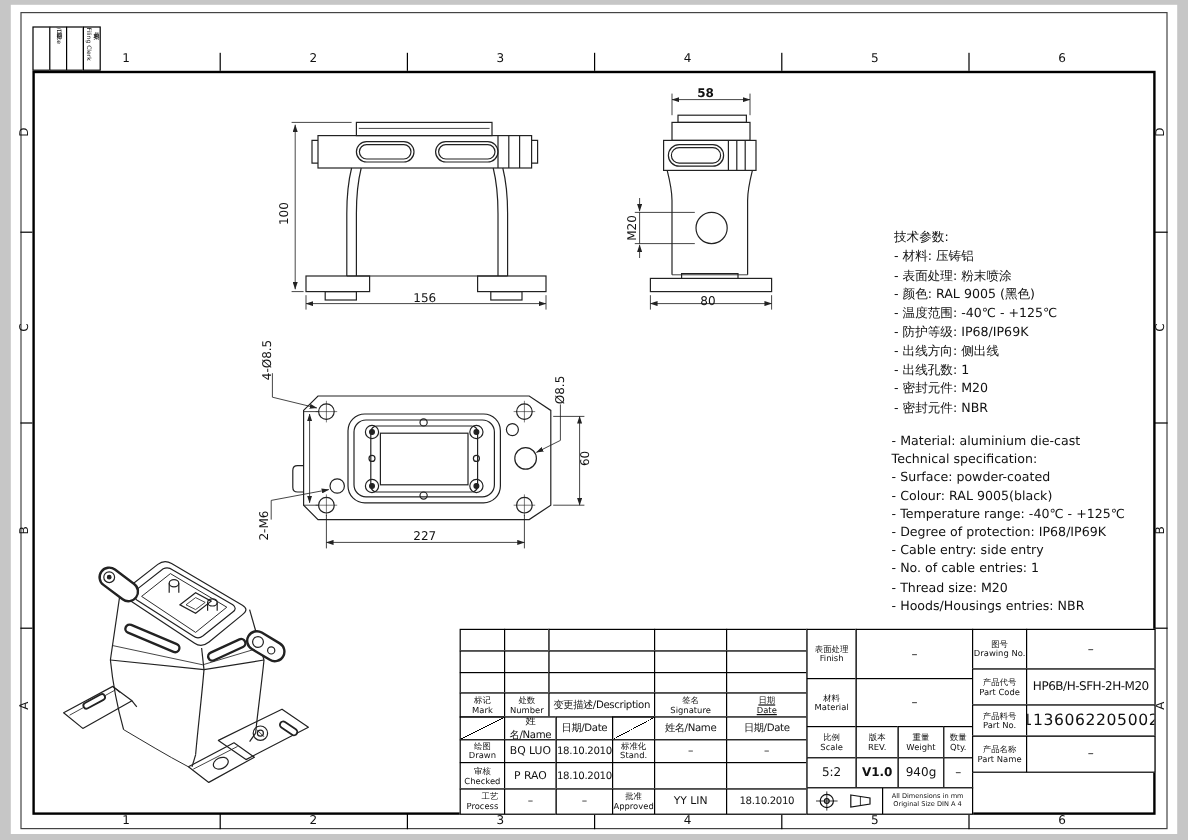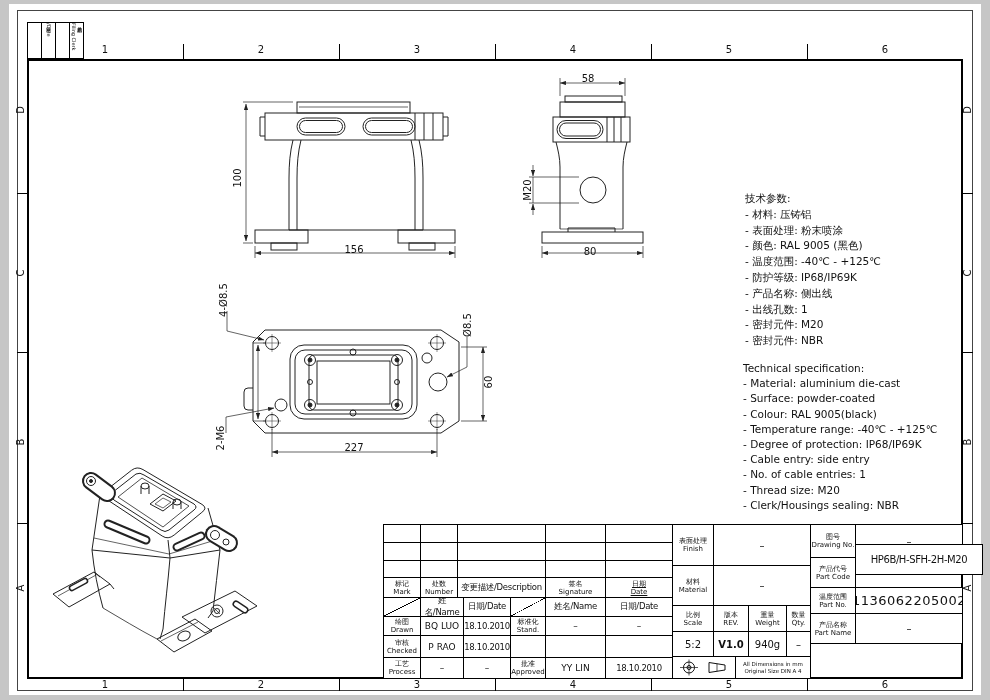--- a/index.html
+++ b/index.html
@@ -284,52 +284,52 @@
         <circle cx="167" cy="163" r="2.5"></circle>
       <line x1="164" y1="160" x2="170" y2="166" stroke-width="0.7"></line>
       <line x1="186" y1="156" x2="195" y2="162" stroke-width="7" stroke-linecap="round"></line>
       <line x1="186" y1="156" x2="195" y2="162" stroke="#fff" stroke-width="4" stroke-linecap="round"></line>
       <path d="M163,163 L158,170"></path>
     </svg>
   </div>
 
   <div class="dimlabel rot" style="left:216px;top:171px;">100</div>
   <div class="dimlabel" style="left:332px;top:243px;">156</div>
-  <div class="dimlabel" style="left:566px;top:72px;">58</div>
+  <div class="dimlabel" style="left:566px;top:72px;font-weight:bold;">58</div>
   <div class="dimlabel" style="left:568px;top:245px;">80</div>
   <div class="dimlabel rot" style="left:506px;top:183px;">M20</div>
   <div class="dimlabel rot" style="left:202px;top:293px;">4-Ø8.5</div>
   <div class="dimlabel rot" style="left:199px;top:431px;">2-M6</div>
   <div class="dimlabel rot" style="left:446px;top:318px;">Ø8.5</div>
   <div class="dimlabel rot" style="left:467px;top:375px;">60</div>
   <div class="dimlabel" style="left:332px;top:441px;">227</div>
 
   <div class="spec" style="left:745px;top:191px;line-height:15.8px;">
     <div>技术参数:</div>
     <div>- 材料: 压铸铝</div>
     <div>- 表面处理: 粉末喷涂</div>
     <div>- 颜色: RAL 9005 (黑色)</div>
     <div>- 温度范围: -40℃ - +125℃</div>
     <div>- 防护等级: IP68/IP69K</div>
-    <div>- 产品名称: 侧出线</div>
+    <div>- 出线方向: 侧出线</div>
     <div>- 出线孔数: 1</div>
     <div>- 密封元件: M20</div>
     <div>- 密封元件: NBR</div>
   </div>
   <div class="spec" style="left:743px;top:361px;line-height:15.2px;">
+    <div>- Material: aluminium die-cast</div>
     <div>Technical specification:</div>
-    <div>- Material: aluminium die-cast</div>
     <div>- Surface: powder-coated</div>
     <div>- Colour: RAL 9005(black)</div>
     <div>- Temperature range: -40℃ - +125℃</div>
     <div>- Degree of protection: IP68/IP69K</div>
     <div>- Cable entry: side entry</div>
     <div>- No. of cable entries: 1</div>
     <div>- Thread size: M20</div>
-    <div>- Clerk/Housings sealing: NBR</div>
+    <div>- Hoods/Housings entries: NBR</div>
   </div>
 
   <div class="c" style="left:383px;top:524px;width:38px;height:19px;"></div>
   <div class="c" style="left:420px;top:524px;width:38px;height:19px;"></div>
   <div class="c" style="left:457px;top:524px;width:89px;height:19px;"></div>
   <div class="c" style="left:545px;top:524px;width:61px;height:19px;"></div>
   <div class="c" style="left:605px;top:524px;width:68px;height:19px;"></div>
   <div class="c" style="left:383px;top:542px;width:38px;height:19px;"></div>
   <div class="c" style="left:420px;top:542px;width:38px;height:19px;"></div>
   <div class="c" style="left:457px;top:542px;width:89px;height:19px;"></div>
@@ -368,21 +368,21 @@
   <div class="c v9" style="left:605px;top:616px;width:68px;height:20px;">–</div>
 
   <div class="c lbl" style="left:383px;top:635px;width:38px;height:23px;">审核
 Checked</div>
   <div class="c v9" style="left:420px;top:635px;width:44px;height:23px;">P RAO</div>
   <div class="c v85" style="left:463px;top:635px;width:48px;height:23px;">18.10.2010</div>
   <div class="c" style="left:510px;top:635px;width:36px;height:23px;"></div>
   <div class="c" style="left:545px;top:635px;width:61px;height:23px;"></div>
   <div class="c" style="left:605px;top:635px;width:68px;height:23px;"></div>
 
-  <div class="c lbl" style="left:383px;top:657px;width:38px;height:22px;">工艺
+  <div class="c lbl" style="left:383px;top:657px;width:38px;height:22px;text-align:right;">工艺
 Process</div>
   <div class="c v9" style="left:420px;top:657px;width:44px;height:22px;">–</div>
   <div class="c v9" style="left:463px;top:657px;width:48px;height:22px;">–</div>
   <div class="c lbl" style="left:510px;top:657px;width:36px;height:22px;">批准
 Approved</div>
   <div class="c v9" style="left:545px;top:657px;width:61px;height:22px;">YY LIN</div>
   <div class="c v85" style="left:605px;top:657px;width:68px;height:22px;">18.10.2010</div>
 
   <div class="c lbl" style="left:672px;top:524px;width:42px;height:42px;">表面处理
 Finish</div>
@@ -415,20 +415,20 @@
     </svg>
   </div>
   <div class="c note" style="left:735px;top:656px;width:76px;height:23px;">All Dimensions in mm
 Original Size DIN A 4</div>
 
   <div class="c lbl" style="left:810px;top:524px;width:46px;height:34px;">图号
 Drawing No.</div>
   <div class="c v10" style="left:855px;top:524px;width:108px;height:34px;">–</div>
   <div class="c lbl" style="left:810px;top:557px;width:46px;height:31px;">产品代号
 Part Code</div>
-  <div class="c pcode" style="left:855px;top:544px;width:128px;height:31px;">HP6B/H-SFH-2H-M20</div>
-  <div class="c lbl" style="left:810px;top:587px;width:46px;height:27px;">温度范围
+  <div class="c pcode" style="left:855px;top:557px;width:108px;height:31px;">HP6B/H-SFH-2H-M20</div>
+  <div class="c lbl" style="left:810px;top:587px;width:46px;height:27px;">产品料号
 Part No.</div>
   <div class="c v13" style="left:855px;top:587px;width:108px;height:27px;">1136062205002</div>
   <div class="c lbl" style="left:810px;top:613px;width:46px;height:31px;">产品名称
 Part Name</div>
   <div class="c v10" style="left:855px;top:613px;width:108px;height:31px;">–</div>
 </div>
 
 </body></html>

